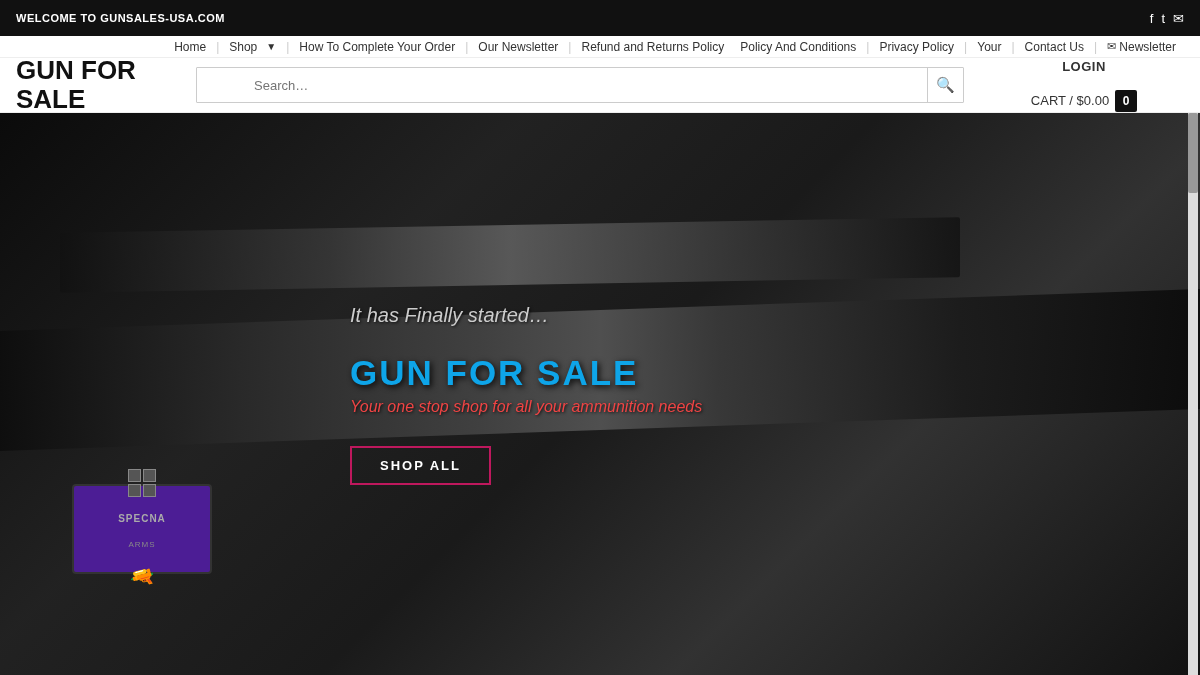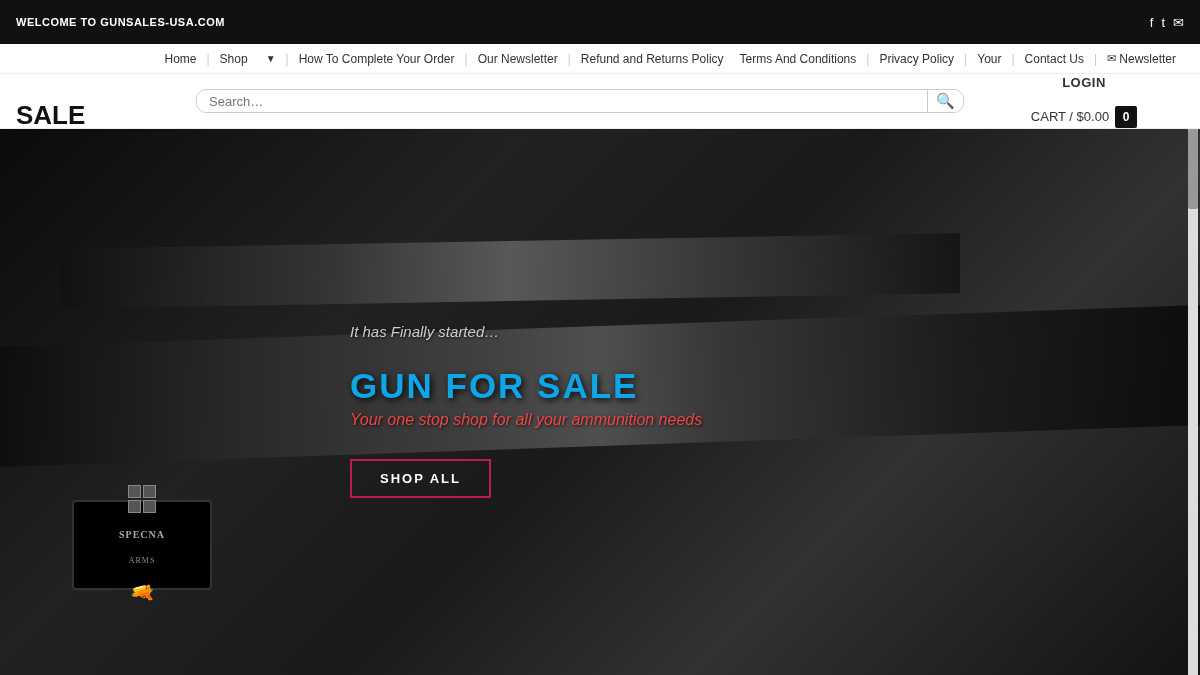--- a/index.html
+++ b/index.html
@@ -6,47 +6,47 @@
     body { font-family: Arial, sans-serif; width: 1200px; height: 675px; overflow: hidden; background: #fff; }
 
     
     .top-bar {
       background: #111;
       color: #fff;
       display: flex;
       align-items: center;
       justify-content: space-between;
       padding: 0 16px;
-      height: 44px;
+      height: 36px;
       font-size: 11px;
     }
     .top-bar-left { font-weight: bold; letter-spacing: 0.5px; font-size: 11px; }
     .top-bar-icons { display: flex; gap: 8px; align-items: center; }
     .top-bar-icons span { cursor: pointer; font-size: 13px; }
 
     
     .main-nav {
       background: #fff;
       border-bottom: 1px solid #eee;
       display: flex;
       align-items: center;
       justify-content: flex-end;
       padding: 6px 16px;
-      height: 30px;
+      height: 22px;
       font-size: 12px;
     }
     .main-nav a {
       color: #333;
       text-decoration: none;
       margin: 0 8px;
       font-size: 12px;
       white-space: nowrap;
     }
     .nav-separator { color: #ccc; margin: 0 2px; }
-    .shop-link { display: flex; align-items: center; gap: 18px; }
+    .shop-link { display: flex; align-items: center; gap: 9px; }
     .shop-arrow { font-size: 10px; }
 
     
     .header {
       display: flex;
       align-items: center;
       padding: 10px 16px;
       height: 55px;
       background: #fff;
       border-bottom: 1px solid #eee;
@@ -58,23 +58,24 @@
       color: #111;
       line-height: 1.1;
       min-width: 160px;
       text-transform: uppercase;
     }
     .search-bar {
       flex: 1;
       display: flex;
       align-items: center;
       border: 1px solid #ccc;
-      border-radius: 10px;
-      height: 24px;
+      border-radius: 1px;
+      height: 36px;
       overflow: hidden;
+      padding-left: 45px;
     }
     .search-bar input {
       flex: 1;
       border: none;
       outline: none;
       padding: 0 12px;
       font-size: 13px;
       color: #666;
     }
     .search-bar button {
@@ -175,29 +176,28 @@
       border-radius: 2px;
       opacity: 0.8;
     }
     
     .patch-area {
       position: absolute;
       bottom: 18%;
       left: 6%;
       width: 140px;
       height: 90px;
-      background: #000000;
+      background: #4c1d95;
       border: 2px solid #333;
       border-radius: 4px;
       display: flex;
       flex-direction: column;
       align-items: center;
       justify-content: center;
       gap: 16px;
-      font-family: Liberation Serif, serif;
     }
     .patch-logo {
       display: flex;
       align-items: center;
       gap: 4px;
     }
     .patch-squares {
       display: grid;
       grid-template-columns: 1fr 1fr;
       gap: 2px;
@@ -230,21 +230,21 @@
       position: absolute;
       inset: 0;
       display: flex;
       flex-direction: column;
       align-items: flex-start;
       justify-content: center;
       padding: 0 0 0 350px;
     }
     .hero-tagline {
       color: #ccc;
-      font-size: 15px;
+      font-size: 20px;
       font-style: italic;
       margin-bottom: 28px;
       text-shadow: 1px 1px 3px rgba(0,0,0,0.8);
       font-weight: 300;
     }
     .hero-title {
       color: #0ea5e9;
       font-size: 35px;
       font-weight: 900;
       text-transform: uppercase;
@@ -317,39 +317,39 @@
     <span>Shop</span>
     <span class="shop-arrow">▼</span>
   </a>
   <span class="nav-separator">|</span>
   <a href="#">How To Complete Your Order</a>
   <span class="nav-separator">|</span>
   <a href="#">Our Newsletter</a>
   <span class="nav-separator">|</span>
   <a href="#">Refund and Returns Policy</a>
   <br>
-  <a href="#">Terms And Conditions</a>
+  <a href="#">Policy And Conditions</a>
   <span class="nav-separator">|</span>
   <a href="#">Privacy Policy</a>
   <span class="nav-separator">|</span>
   <a href="#">Your</a>
   <span class="nav-separator">|</span>
   <a href="#">Contact Us</a>
   <span class="nav-separator">|</span>
   <a href="#">
     <span class="newsletter-icon">
       <span class="envelope-icon">✉</span>
       <span>Newsletter</span>
     </span>
   </a>
 </nav>
 
 <header class="header">
   <div class="logo">
-    <br>
+    <span>GUN FOR</span><br>
     <span>SALE</span>
   </div>
   <div class="search-bar">
     <input type="text" placeholder="Search…" style="">
     <button>
       <span>🔍</span>
     </button>
   </div>
   <div class="header-right">
     <button class="login-btn">LOGIN</button>

